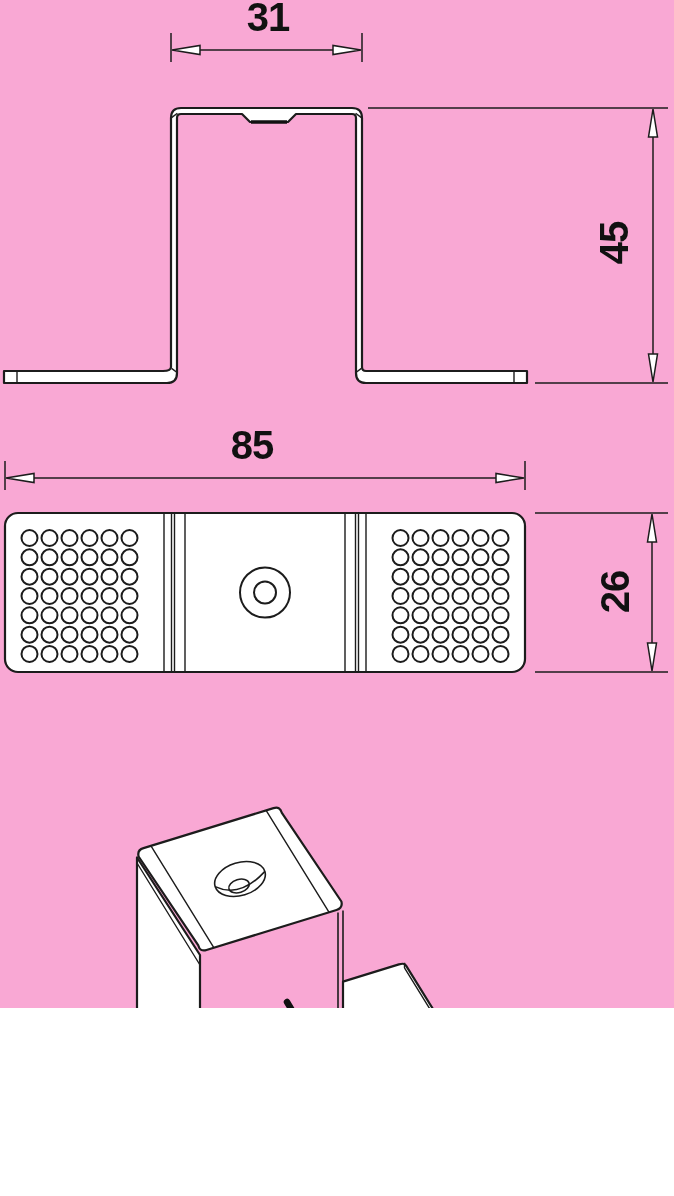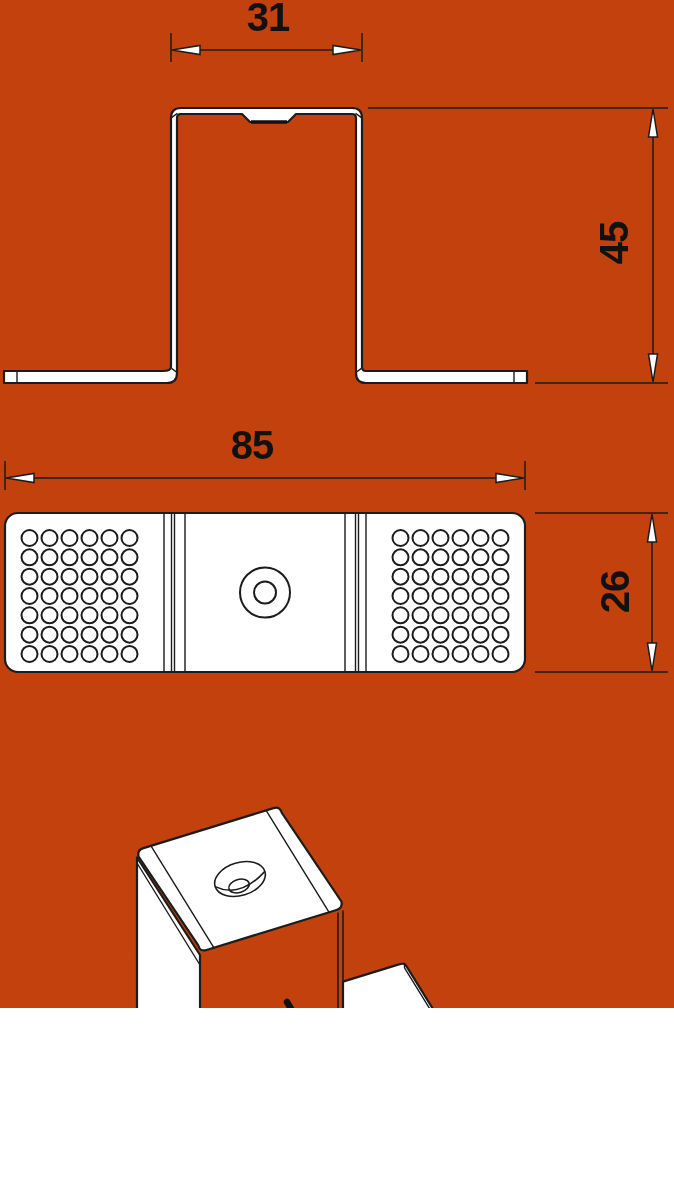--- a/index.html
+++ b/index.html
@@ -1,16 +1,16 @@
 <!DOCTYPE html>
 <html><head>
 <meta charset="utf-8">
 <style>
   html,body{margin:0;padding:0;background:#ffffff;}
-  .stage{width:674px;height:1008px;position:relative;background:#c2410c;overflow:hidden;}
+  .stage{width:674px;height:1008px;position:relative;background:#f9a8d4;overflow:hidden;}
   svg{display:block;}
   .obj{fill:#ffffff;stroke:#1c1c1c;stroke-width:2.2;stroke-linejoin:round;}
   .ln{fill:none;stroke:#1c1c1c;stroke-width:1.6;}
   .thin{fill:none;stroke:#1c1c1c;stroke-width:1.4;}
   .thick{fill:none;stroke:#111111;stroke-width:6.5;stroke-linecap:round;}
   .notch{fill:none;stroke:#111111;stroke-width:3.5;}
   .dim{fill:none;stroke:#1c1c1c;stroke-width:1.5;}
   .arrow{fill:#ffffff;stroke:#1c1c1c;stroke-width:1.5;stroke-linejoin:miter;}
   .holes{fill:#ffffff;stroke:#1c1c1c;stroke-width:2;}
   .isoholes{fill:#ffffff;stroke:#1c1c1c;stroke-width:0.42;}

